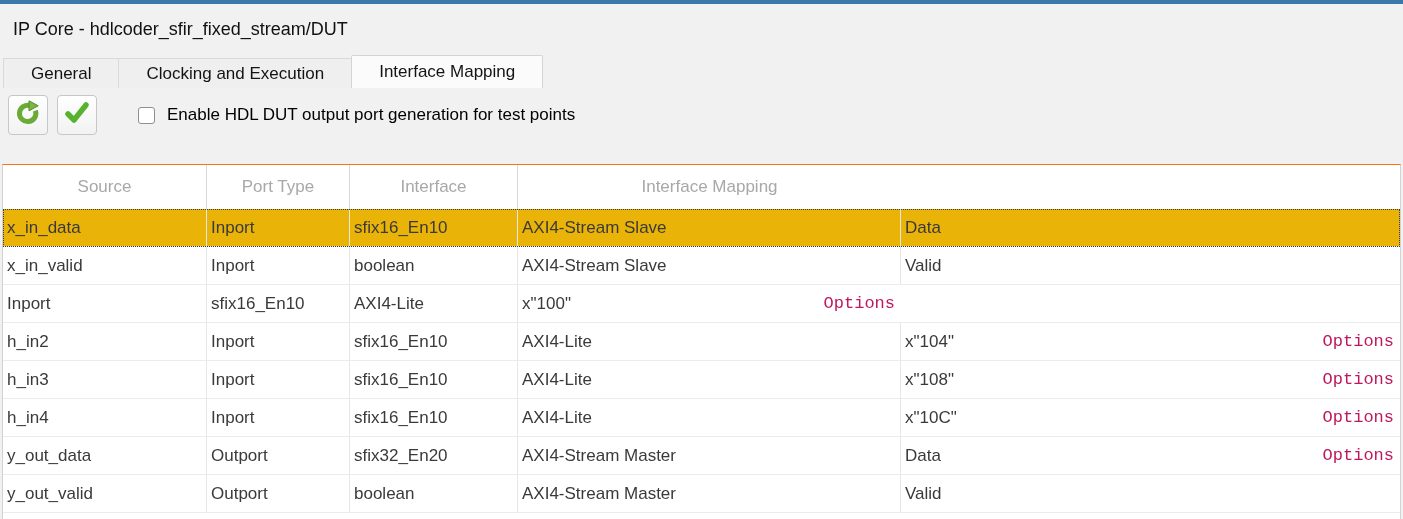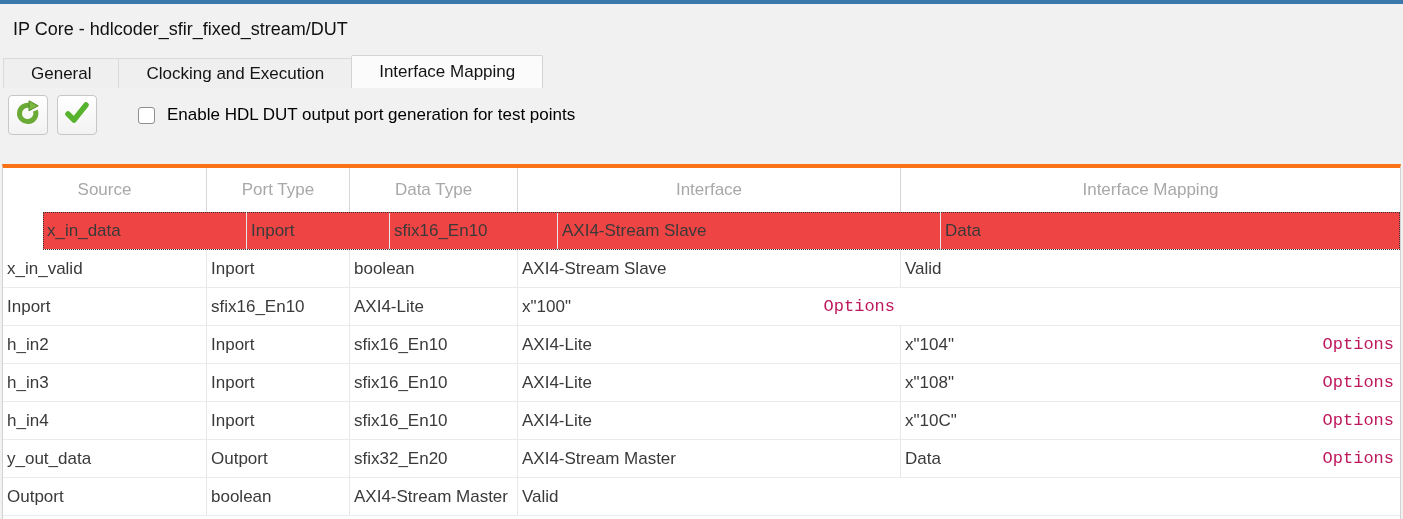--- a/index.html
+++ b/index.html
@@ -68,21 +68,21 @@
     margin-right: 12px;
     cursor: pointer;
     flex: none;
   }
   .checkbox-label { font-size: 17px; color: #000; white-space: nowrap; }
 
   .table {
     position: absolute;
     left: 2px; right: 2px; top: 164px; bottom: 0;
     background: #fff;
-    border-top: 4px solid #f97316;
+    border-top: 1px solid #f97316;
     border-left: 1px solid #d2d2d2;
     border-right: 1px solid #d2d2d2;
   }
   .thead, .row {
     display: grid;
     grid-template-columns: 204px 143px 168px 383px 1fr;
   }
   .thead { height: 44px; }
   .th {
     display: flex; align-items: center; justify-content: center;
@@ -97,24 +97,23 @@
   }
   .td {
     display: flex; align-items: center;
     padding-left: 4px;
     font-size: 17px; color: #3a3a3a;
     border-right: 1px solid #e7e7e7;
     white-space: nowrap; overflow: hidden;
   }
   .td:last-child { border-right: none; justify-content: space-between; padding-right: 6px; }
   .row.selected {
-    background: #ef4444;
+    background: #eab308;
     outline: 1px dotted #3a3a3a;
     outline-offset: -1px;
-    margin-left: 40px;
   }
   .options { color: #be185d; cursor: pointer; font-family: Liberation Mono, monospace; }
 </style>
 </head>
 <body>
 
 <div class="top-accent"></div>
 
 <div class="title-bar">
   <span class="title">IP Core - hdlcoder_sfir_fixed_stream/DUT</span>
@@ -145,21 +144,20 @@
     </div>
     <div class="checkbox"></div>
     <span class="checkbox-label">Enable HDL DUT output port generation for test points</span>
   </div>
 </div>
 
 <div class="table">
   <div class="thead">
     <div class="th">Source</div>
     <div class="th">Port Type</div>
-    <div class="th">Data Type</div>
     <div class="th">Interface</div>
     <div class="th">Interface Mapping</div>
   </div>
 
   <div class="row selected">
     <div class="td">x_in_data</div>
     <div class="td">Inport</div>
     <div class="td">sfix16_En10</div>
     <div class="td">AXI4-Stream Slave</div>
     <div class="td">
@@ -227,20 +225,21 @@
     <div class="td">Outport</div>
     <div class="td">sfix32_En20</div>
     <div class="td">AXI4-Stream Master</div>
     <div class="td">
       <span>Data</span>
       <span class="options">Options</span>
     </div>
   </div>
 
   <div class="row">
+    <div class="td">y_out_valid</div>
     <div class="td">Outport</div>
     <div class="td">boolean</div>
     <div class="td">AXI4-Stream Master</div>
     <div class="td">
       <span>Valid</span>
       <span class="options"></span>
     </div>
   </div>
 </div>
 

